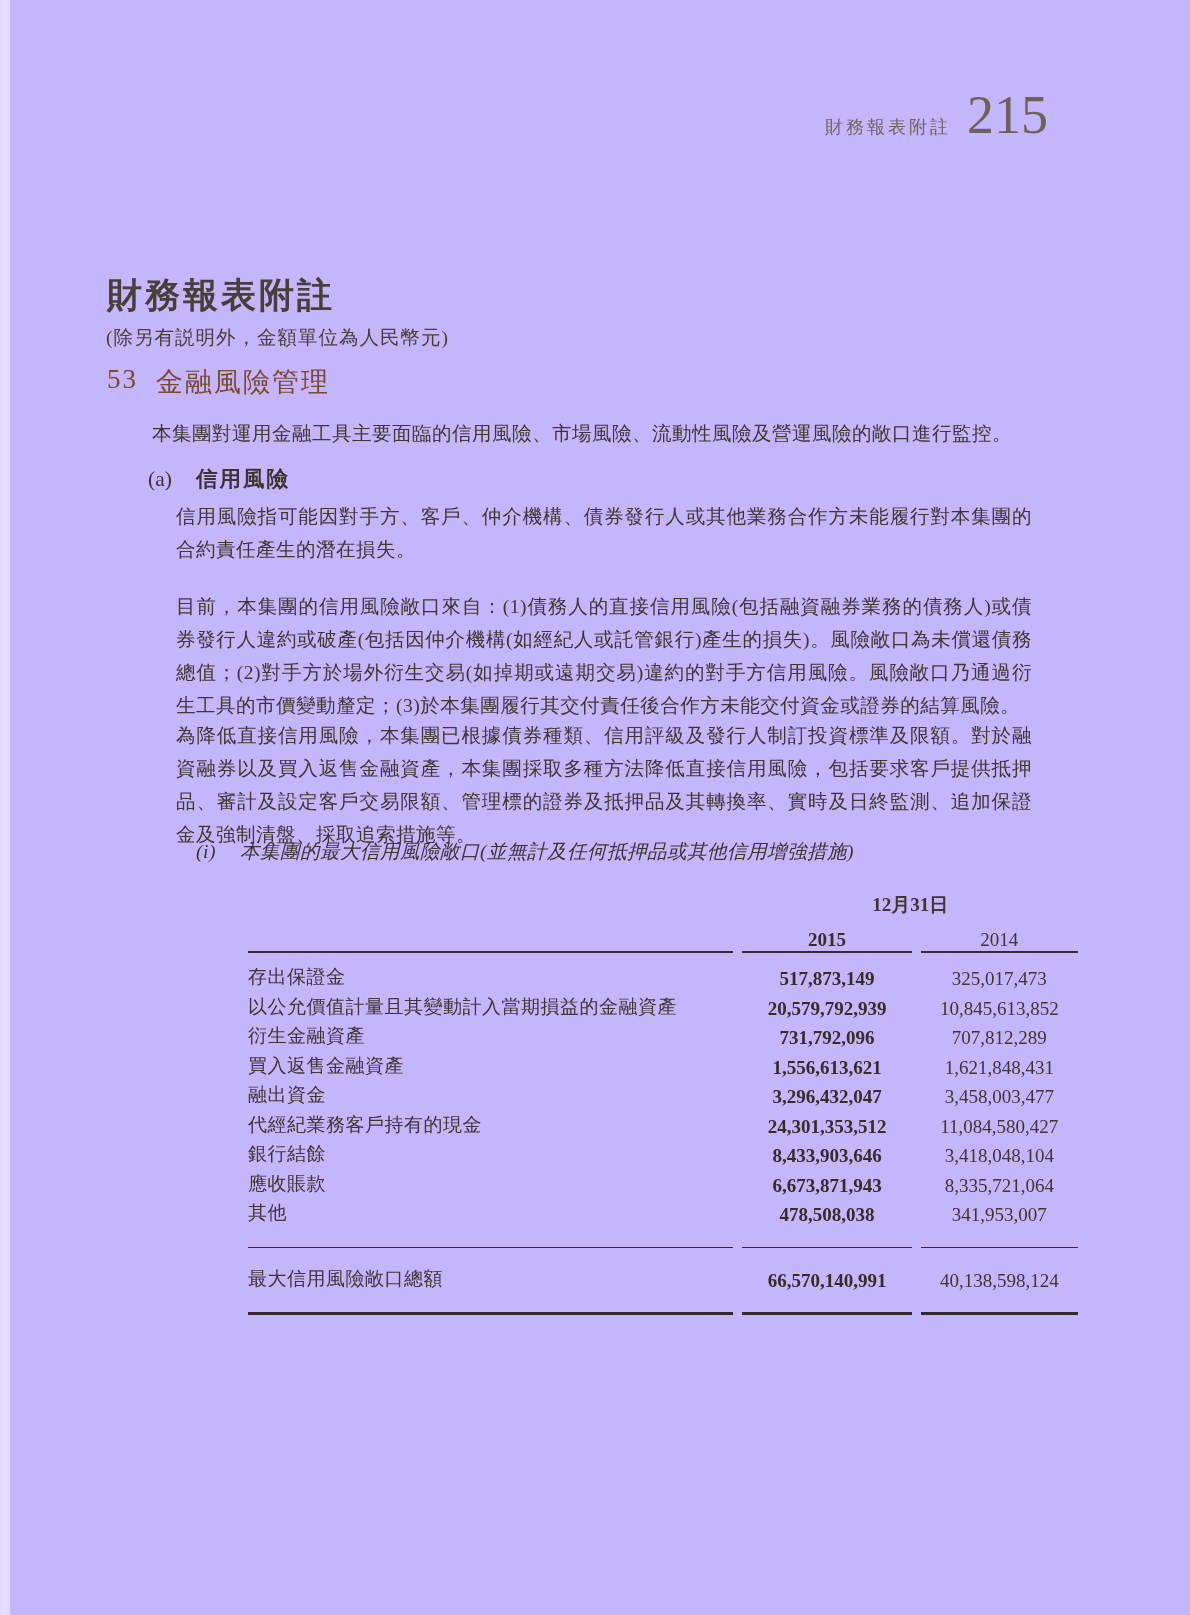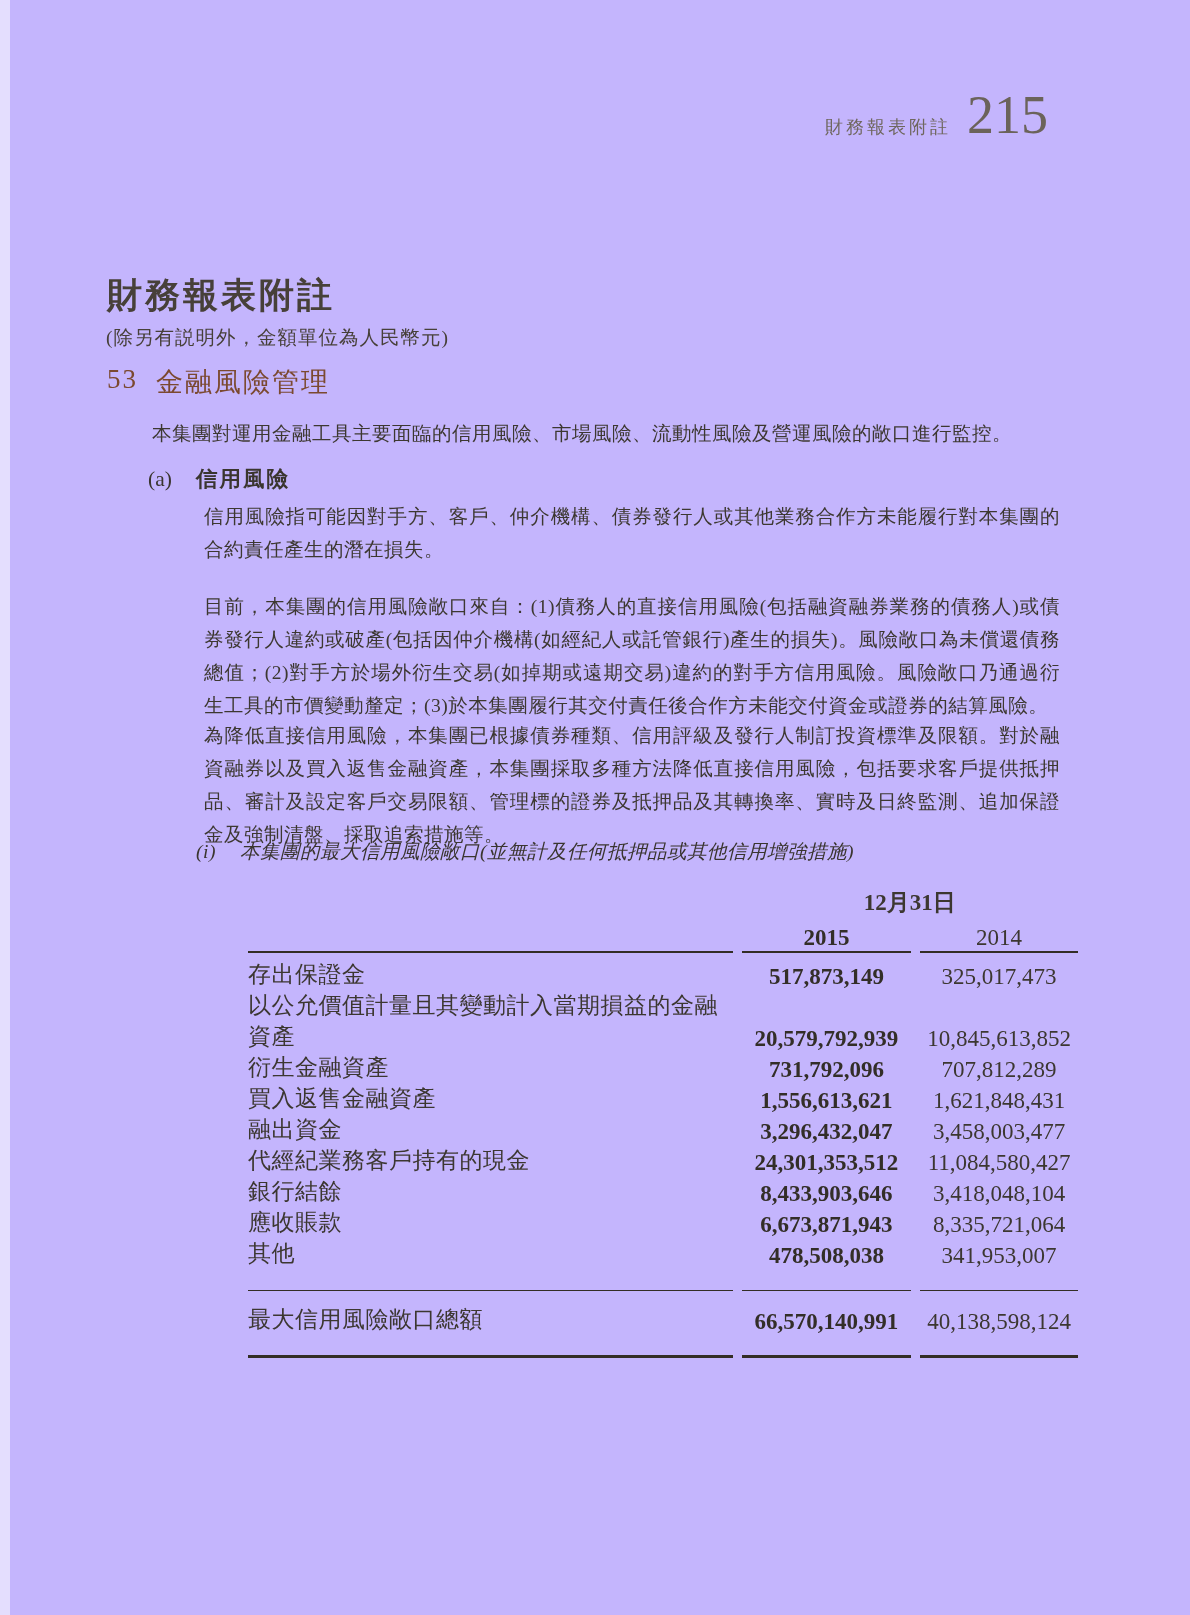--- a/index.html
+++ b/index.html
@@ -47,41 +47,41 @@
   }
 
   
   .sub-a-head{
     position:absolute;left:148px;top:464px;
     display:flex;gap:24px;align-items:baseline;
     font-size:21.5px;color:#3a352f;
   }
   .sub-a-head .a-heading{font-weight:700;letter-spacing:2px;}
   .para{
-    position:absolute;left:204px;width:856px;
+    position:absolute;left:176px;width:856px;
     font-size:19.5px;line-height:33px;text-align:justify;
     letter-spacing:0.5px;color:#3d3831;
   }
   .para-1{top:500px;}
   .para-2{top:590px;}
   .para-3{top:719px;}
 
   
   .sub-i-head{
     position:absolute;left:196px;top:838px;
     display:flex;gap:24px;align-items:baseline;
     font-size:19.5px;font-style:italic;color:#3a352f;letter-spacing:0.5px;
   }
 
   
   table.fin{
     position:absolute;left:239px;top:884px;
     width:848px;
     border-collapse:separate;border-spacing:9px 0;
-    font-size:23px;color:#3c3731;
+    font-size:19px;color:#3c3731;
   }
   table.fin col.c-label{width:493px;}
   table.fin col.c-2015{width:170px;}
   table.fin col.c-2014{width:158px;}
   table.fin td{padding:0;vertical-align:bottom;}
   .hdr-date td{height:34px;text-align:center;font-weight:700;padding-bottom:2px;}
   .hdr-years td{height:33px;padding-bottom:8px;border-bottom:2.5px solid #332d26;}
   .num{text-align:center;padding-right:12px;white-space:nowrap;}
   .y2015{font-weight:700;color:#332e28;}
   .y2014{font-weight:400;}

